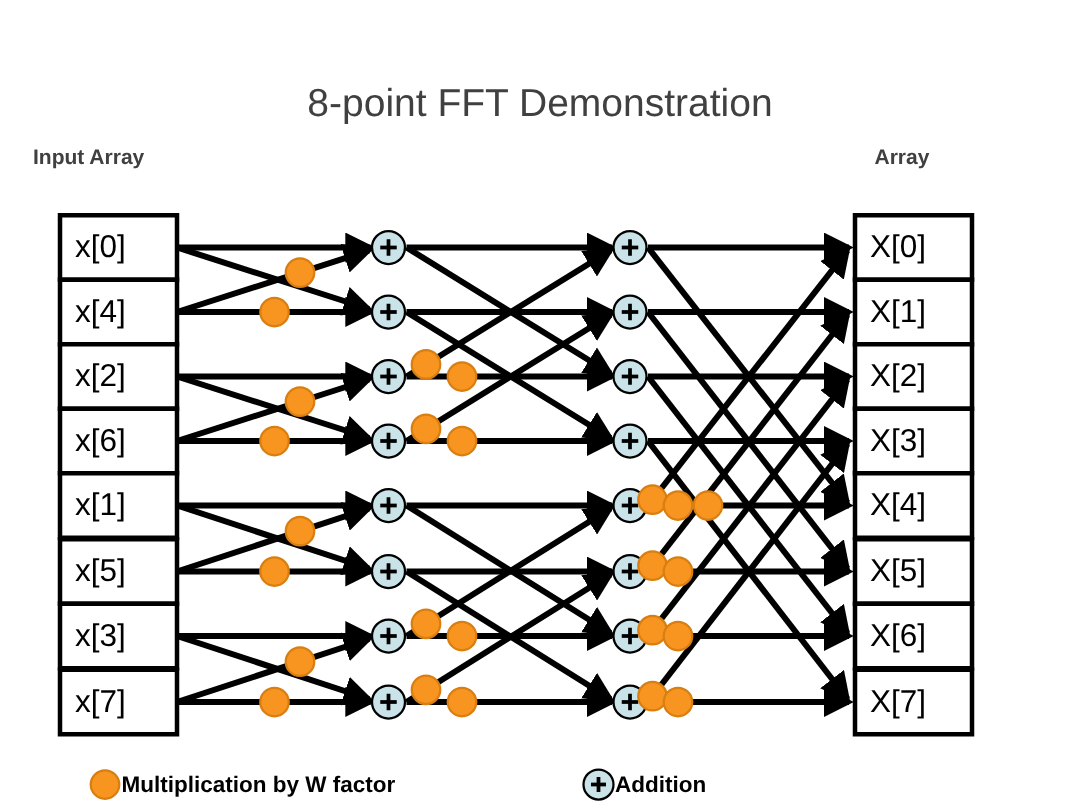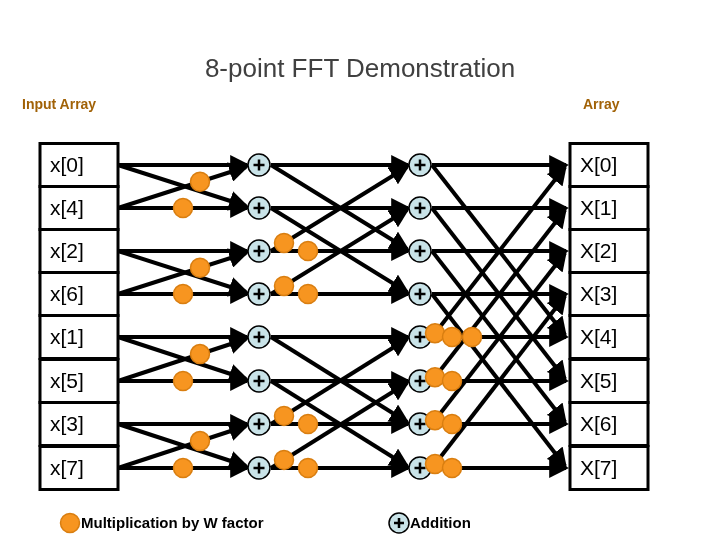--- a/index.html
+++ b/index.html
@@ -1,19 +1,19 @@
 <!DOCTYPE html>
 <html><head>
 <meta charset="utf-8">
 <style>
   html,body{margin:0;padding:0;}
   body{width:720px;height:540px;background:#ffffff;font-family:"Liberation Sans",sans-serif;overflow:hidden;position:relative;}
   #stage{position:absolute;left:0;top:0;width:720px;height:540px;}
   .title{position:absolute;left:0;top:48px;width:720px;text-align:center;font-size:26px;line-height:40px;color:#404040;font-family:"Liberation Sans",sans-serif;font-weight:400;letter-spacing:0px;}
-  .hdr{position:absolute;font-size:14px;color:#a16207;font-weight:700;font-family:"Liberation Sans",sans-serif;}
+  .hdr{position:absolute;font-size:14px;color:#404040;font-weight:700;font-family:"Liberation Sans",sans-serif;}
   #hdr-in{left:22px;top:96px;}
   #hdr-out{left:583px;top:96px;}
   svg{position:absolute;left:0;top:0;width:720px;height:540px;}
   .box{fill:#ffffff;stroke:#000000;stroke-width:3;}
   .boxtext{font-family:"Liberation Sans",sans-serif;font-size:21px;fill:#000000;dominant-baseline:middle;}
   .wire{stroke:#000000;stroke-width:4;fill:none;}
   .mul{fill:#F79520;stroke:#D97E10;stroke-width:1.5;}
   .add{fill:#C9E3E8;stroke:#000000;stroke-width:1.5;}
   .plus{stroke:#000000;stroke-width:2.5;}
   .legtext{font-family:"Liberation Sans",sans-serif;font-size:15px;font-weight:700;fill:#000000;dominant-baseline:middle;}

